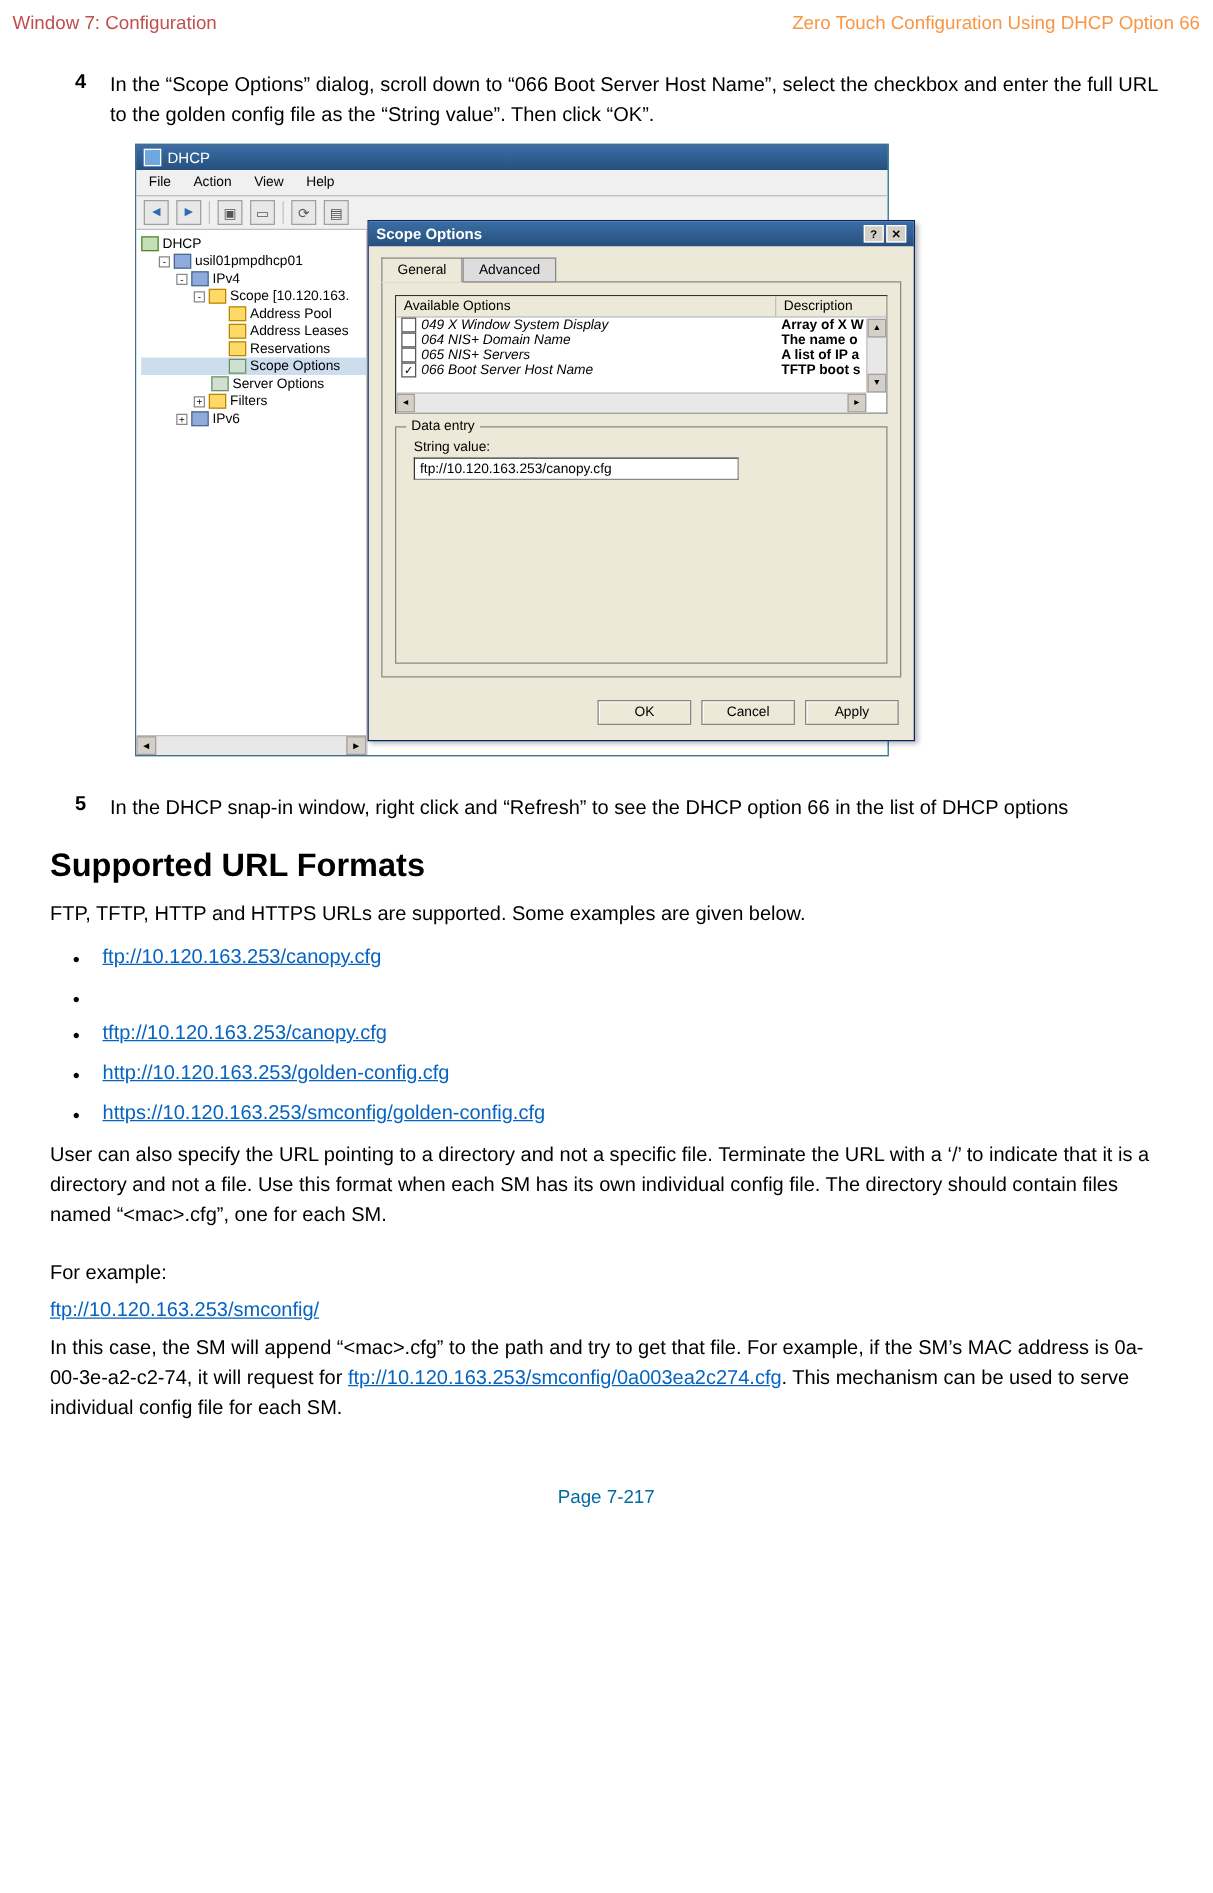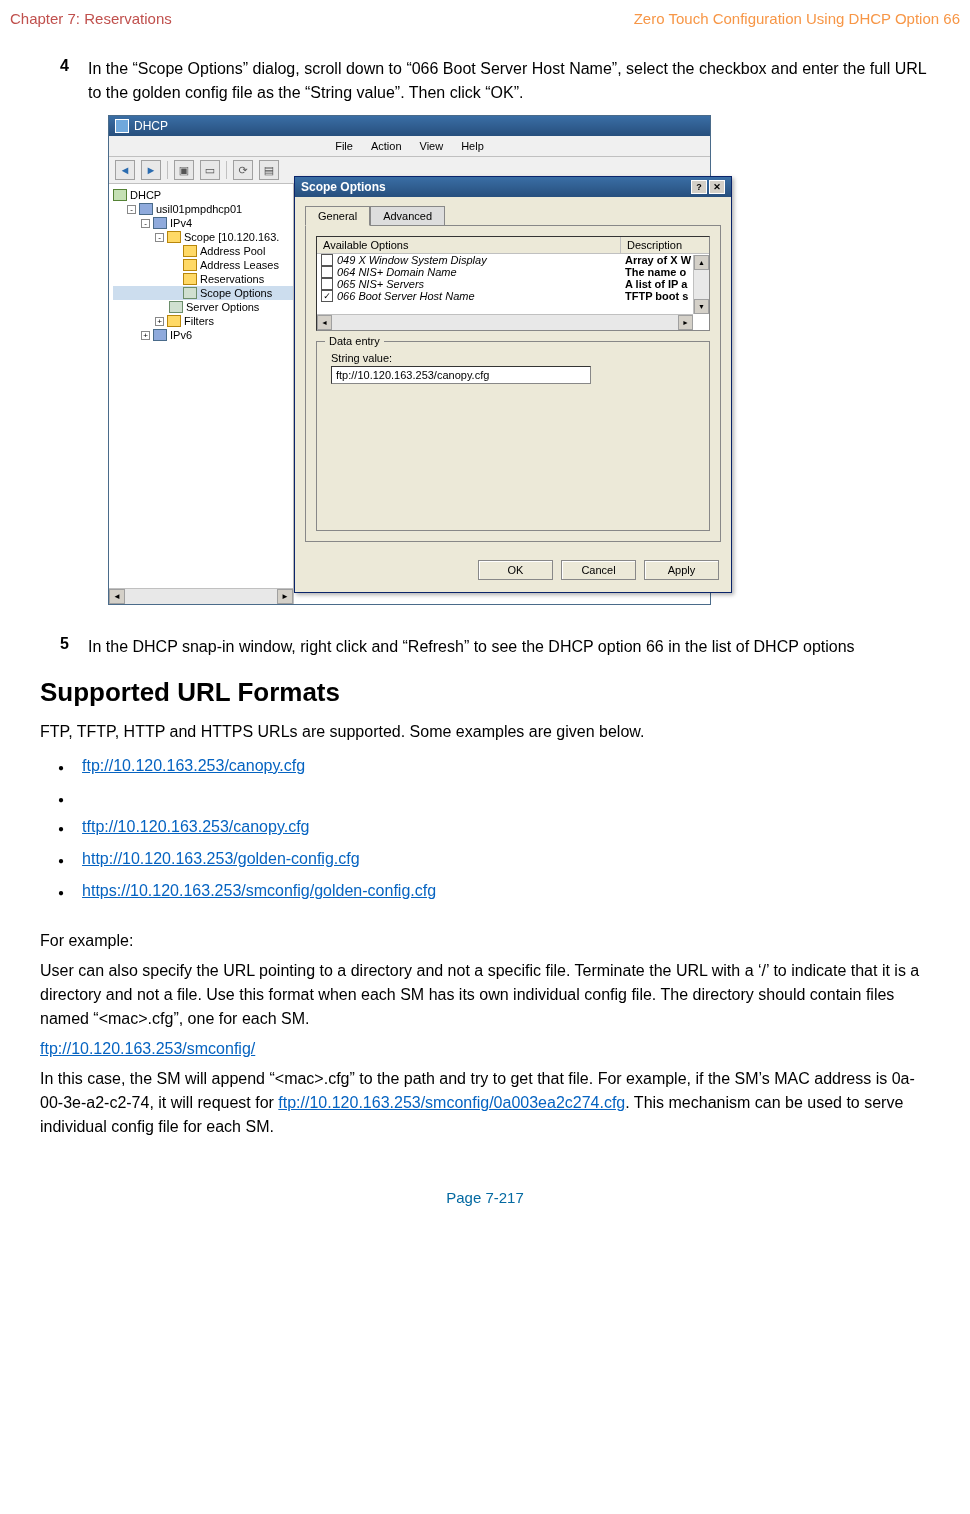--- a/index.html
+++ b/index.html
@@ -31,21 +31,21 @@
     font-family: "Segoe UI", Tahoma, sans-serif;
     font-size: 11px;
     background: #14b8a6;
   }
   .titlebar {
     background: linear-gradient(#3a6ea5,#274f7d);
     color: #fff; padding: 3px 6px; display:flex; align-items:center; gap:5px;
     font-size:12px;
   }
   .titlebar .ticon { width:14px; height:14px; background:#6fa8dc; border:1px solid #fff; }
-  .menubar { background:#f0f0f0; padding:4px 10px; display:flex; gap:18px; border-bottom:1px solid #c0c0c0;justify-content:center; }
+  .menubar { background:#f0f0f0; padding:4px 10px; display:flex; gap:18px; border-bottom:1px solid #c0c0c0; }
   .toolbar { background:#f0f0f0; padding:3px 6px; display:flex; gap:6px; align-items:center; border-bottom:1px solid #c0c0c0; }
   .navbtn { width:20px; height:20px; border:1px solid #a0a0a0; background:#e8e8e8; display:flex;align-items:center;justify-content:center;font-size:11px;color:#555;}
   .navbtn.blue { color:#2b6cb0; }
   .tb-sep { width:1px; height:18px; background:#c0c0c0; }
   .main-area { display:flex; background:#fff; position:relative; height:420px; }
   .tree-pane { width:185px; border-right:1px solid #c0c0c0; padding:4px 0 0 4px; overflow:hidden; position:relative;}
   .tree-node { display:flex; align-items:center; gap:3px; padding:1px 0; white-space:nowrap; }
   .tree-indent1 { padding-left:14px; } .tree-indent2 { padding-left:28px; } .tree-indent3 { padding-left:42px; } .tree-indent4 { padding-left:56px; }
   .exp { width:9px; height:9px; border:1px solid #888; font-size:8px; line-height:7px; text-align:center; display:inline-block;}
   .exp-sp { width:11px; display:inline-block;}
@@ -95,21 +95,21 @@
   ul.url-list li { display:flex; align-items:flex-start; padding:4px 0; line-height:1.5;}
   ul.url-list li .bullet { font-size:10px; padding:6px 18px 0 18px; }
   .link { color:#0563c1; text-decoration:underline; }
   .footer { text-align:center; color:#0369a1; font-size:15px; margin-top:50px;}
   .after-list { margin-top:6px; }
 </style>
 </head>
 <body>
 
 <div class="header">
-  <span class="header-left">Chapter 7:  Reservations</span>
+  <span class="header-left">Window 7:  Configuration</span>
   <span class="header-right">Zero Touch Configuration Using DHCP Option 66</span>
 </div>
 
 <div class="content">
 
   <div class="step-row">
     <div class="step-num">4</div>
     <div class="step-text">In the “Scope Options” dialog, scroll down to “066 Boot Server Host Name”, select the checkbox and enter the full URL to the golden config file as the “String value”. Then click “OK”.</div>
   </div>
 
@@ -285,19 +285,19 @@
       </li>
     <li>
         <span class="bullet">●</span>
         <span><a class="link">http://10.120.163.253/golden-config.cfg</a></span>
       </li>
     <li>
         <span class="bullet">●</span>
         <span><a class="link">https://10.120.163.253/smconfig/golden-config.cfg</a></span>
       </li>
   </ul>
+  <p class="body-p after-list">User can also specify the URL pointing to a directory and not a specific file. Terminate the URL with a ‘/’ to indicate that it is a directory and not a file. Use this format when each SM has its own individual config file. The directory should contain files named “&lt;mac&gt;.cfg”, one for each SM.</p>
   <p class="body-p" style="margin-top:22px;">For example:</p>
-  <p class="body-p after-list">User can also specify the URL pointing to a directory and not a specific file. Terminate the URL with a ‘/’ to indicate that it is a directory and not a file. Use this format when each SM has its own individual config file. The directory should contain files named “&lt;mac&gt;.cfg”, one for each SM.</p>
   <p class="body-p"><a class="link">ftp://10.120.163.253/smconfig/</a></p>
   <p class="body-p"><span>In this case, the SM will append “&lt;mac&gt;.cfg” to the path and try to get that file. For example, if the SM’s MAC address is 0a-00-3e-a2-c2-74, it will request for </span><a class="link">ftp://10.120.163.253/smconfig/0a003ea2c274.cfg</a><span>. This mechanism can be used to serve individual config file for each SM.</span></p>
 </div>
 
 <div class="footer">Page 7-217</div>
 
 </body></html>

